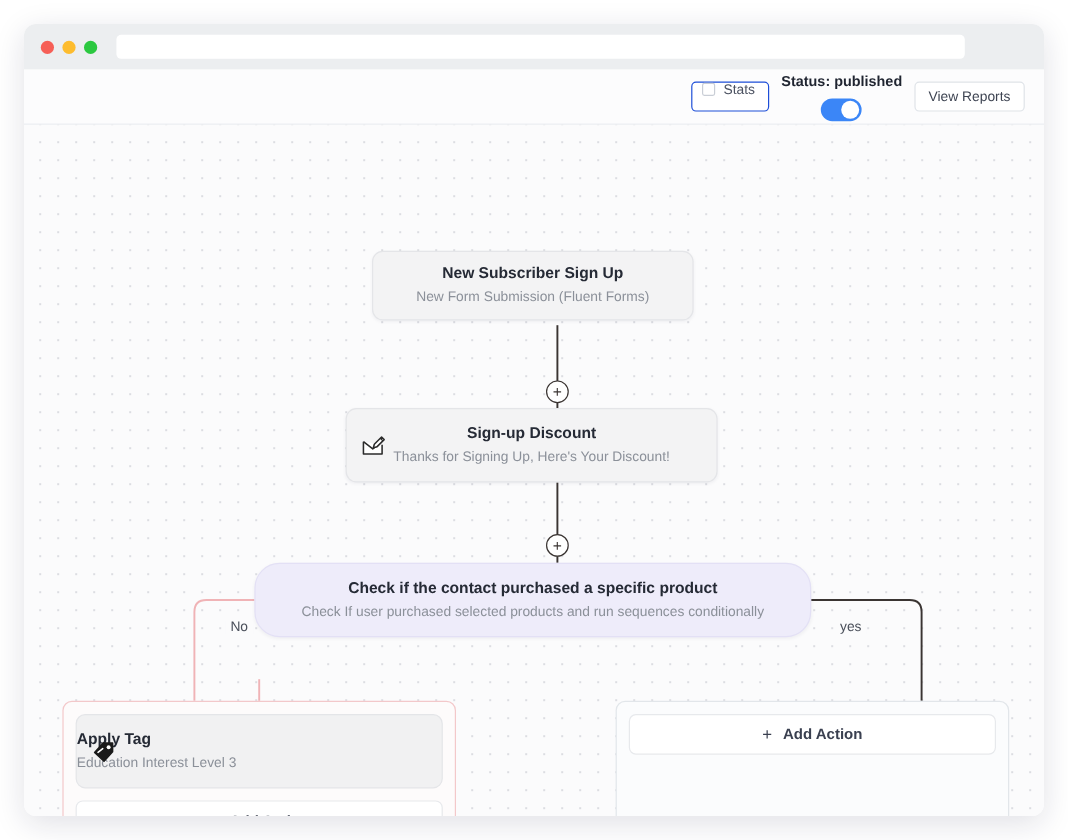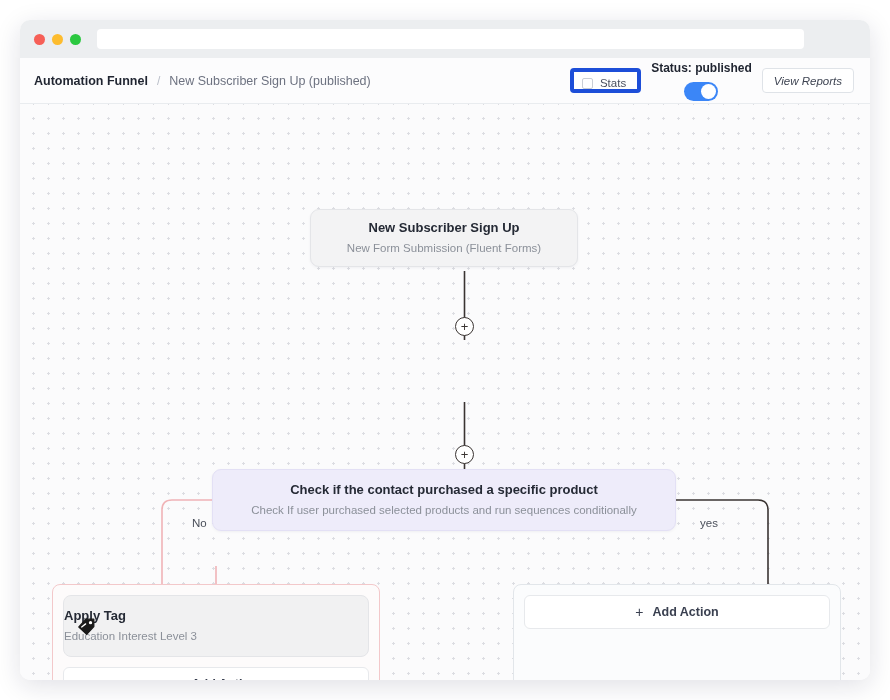--- a/index.html
+++ b/index.html
@@ -70,25 +70,25 @@
   .bc-leaf { color: #6d7280; }
 
   .appbar-right {
     margin-left: auto;
     display: flex;
     align-items: center;
     gap: 10px;
   }
   .stats-pill {
     display: flex;
-    align-items: flex-end;
+    align-items: flex-start;
     gap: 7px;
     height: 25px;
     padding: 0 11px 0 8px;
-    border: 4px solid #1d4ed8;
+    border: 1px solid #1d4ed8;
     border-radius: 4px;
     background: #fff;
   }
   .checkbox {
     width: 11px; height: 11px;
     border: 1px solid #c9ced6;
     border-radius: 2px;
     background: #fff;
   }
   .stats-label { font-size: 11.5px; color: #4b5160; }
@@ -111,21 +111,20 @@
   .reports-btn {
     height: 25px;
     padding: 0 11px;
     display: flex;
     align-items: center;
     border: 1px solid #dfe3e8;
     border-radius: 4px;
     background: #fff;
     font-size: 11.5px;
     color: #3e4452;
-    font-style: italic;
   }
 
   
   .canvas {
     position: relative;
     flex: 1;
     background-color: #fbfbfc;
     background-image: radial-gradient(#dcdde2 1px, transparent 1.2px);
     background-size: 15px 15px;
     background-position: 6px 7px;
@@ -178,20 +177,21 @@
   #node-trigger { left: 290px; top: 105px; width: 268px; height: 58px; text-align: center; }
 
   
   #node-email { left: 268px; top: 236px; width: 310px; height: 62px; }
 
   
   #node-condition {
     left: 192px; top: 365px; width: 464px; height: 62px;
     background: #eeecfa;
     border-color: #e3e0f5;
+    border-radius: 21px;
   }
 
   
   .branch-card {
     position: absolute;
     border-radius: 8px;
     padding: 10px;
     display: flex;
     flex-direction: column;
     gap: 10px;
@@ -268,25 +268,20 @@
   <div class="titlebar">
     <div class="dots">
       <span class="dot red"></span>
       <span class="dot yellow"></span>
       <span class="dot green"></span>
     </div>
     <div class="urlbar"></div>
   </div>
 
   <div class="appbar">
-    <div class="breadcrumb">
-      <span class="bc-root">Automation Funnel</span>
-      <span class="bc-sep">/</span>
-      <span class="bc-leaf">New Subscriber Sign Up (published)</span>
-    </div>
 
     <div class="appbar-right">
       <div class="stats-pill">
         <span class="checkbox"></span>
         <span class="stats-label">Stats</span>
       </div>
 
       <div class="status-group">
         <span class="status-text">Status: published</span>
         <span class="toggle">
@@ -320,20 +315,32 @@
 
     <div class="node" id="node-trigger">
       <div class="node-title">New Subscriber Sign Up</div>
       <div class="node-sub">New Form Submission (Fluent Forms)</div>
     </div>
 
     <div class="plus-btn" id="plus-1">
       <span>+</span>
     </div>
 
+    <div class="node" id="node-email">
+      <span class="node-icon">
+        <svg width="21" height="19" viewBox="0 0 24 22">
+          <path d="M2,7 L2,19 L20,19 L20,10" fill="#ffffff" stroke="#2b2b2b" stroke-width="1.5" stroke-linejoin="round"></path>
+          <path d="M2,7 L11,14 L15,11" fill="none" stroke="#2b2b2b" stroke-width="1.5" stroke-linejoin="round"></path>
+          <path d="M12.5,9.5 L19.5,2.5 L22,5 L15,12 L11.5,13 Z" fill="#ffffff" stroke="#2b2b2b" stroke-width="1.5" stroke-linejoin="round"></path>
+          <path d="M18.3,3.7 L20.8,6.2" stroke="#2b2b2b" stroke-width="1.2"></path>
+        </svg>
+      </span>
+      <div class="node-title">Sign-up Discount</div>
+      <div class="node-sub">Thanks for Signing Up, Here's Your Discount!</div>
+    </div>
 
     <div class="plus-btn" id="plus-2">
       <span>+</span>
     </div>
 
     <div class="node" id="node-condition">
       <div class="node-title">Check if the contact purchased a specific product</div>
       <div class="node-sub">Check If user purchased selected products and run sequences conditionally</div>
     </div>
 

